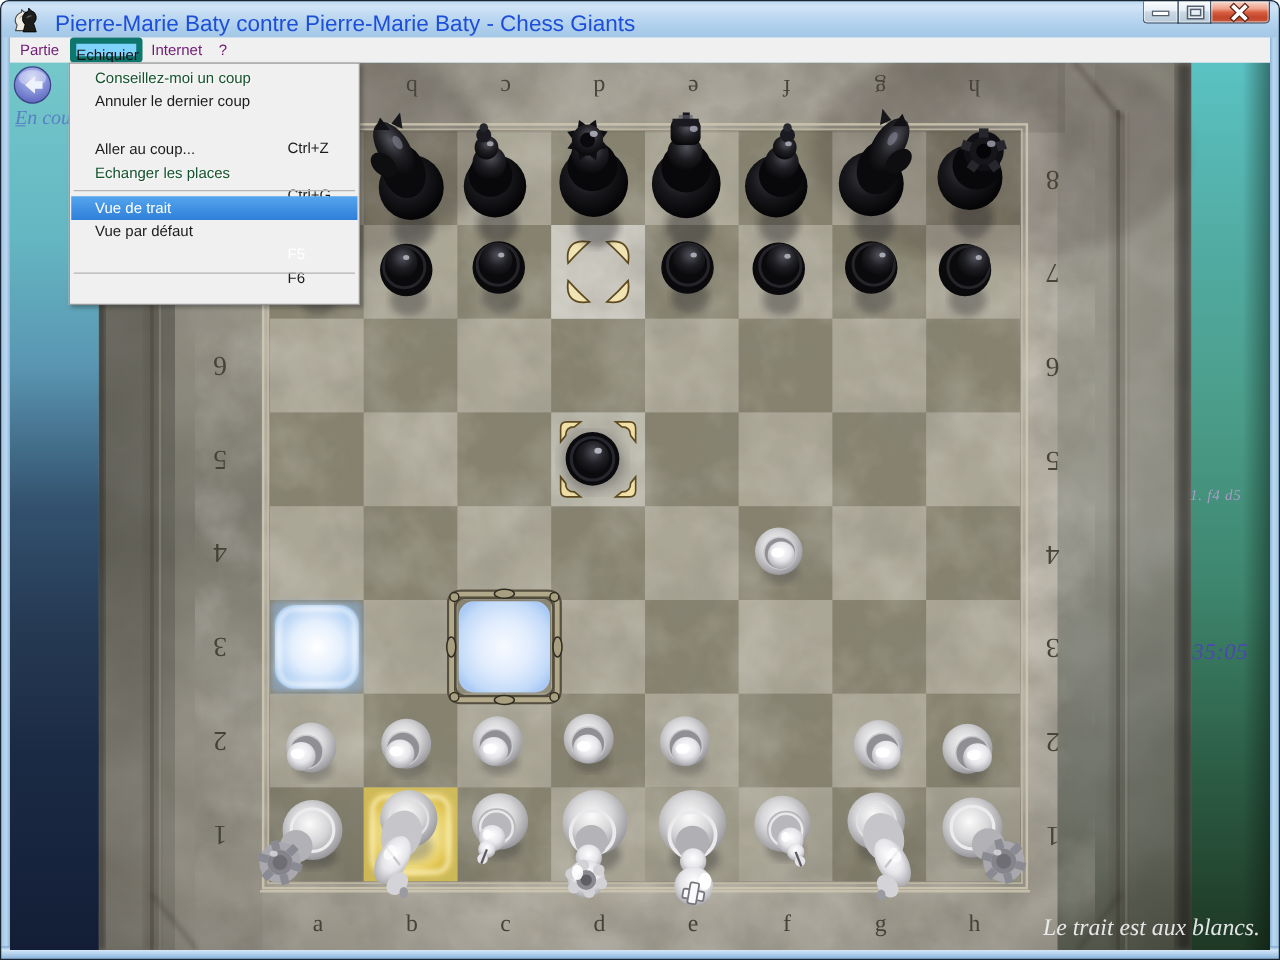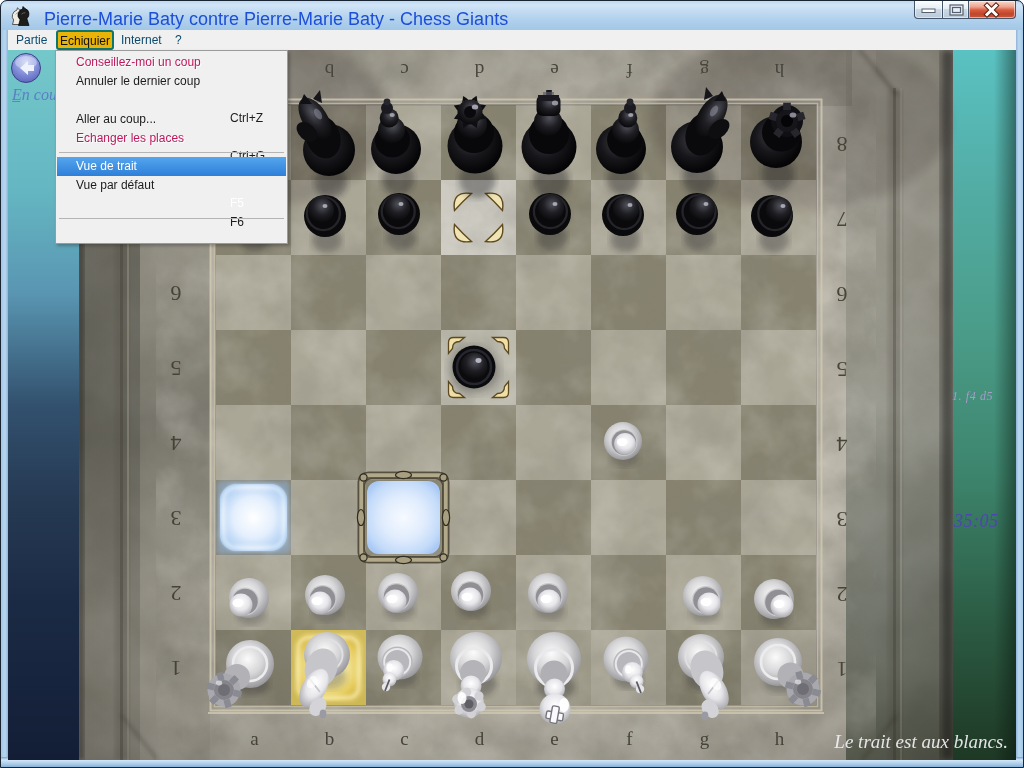--- a/index.html
+++ b/index.html
@@ -22,33 +22,33 @@
   .cap{position:absolute;top:1px;height:18px;box-sizing:border-box;
     border:1px solid #46566a;border-top:none;box-shadow:inset 0 0 0 1px rgba(255,255,255,0.5);}
   #bmin{left:914px;width:29px;border-radius:0 0 0 4px;
     background:linear-gradient(#fbfdfe,#e6eef5 45%,#ccd9e5 50%,#b9c9d8);}
   #bmax{left:942px;width:27px;
     background:linear-gradient(#fbfdfe,#e6eef5 45%,#ccd9e5 50%,#b9c9d8);}
   #bclose{left:968px;width:48px;border-radius:0 0 4px 0;
     background:linear-gradient(#f8d9cd 0%,#eda28c 35%,#d95f41 52%,#c2462a 75%,#c8573c 100%);}
   #menubar{position:absolute;left:8px;top:30px;width:1008px;height:20px;
     background:#f0f0f0;z-index:20;}
-  .mitem{position:absolute;top:0px;height:20px;line-height:20px;font-size:12px;color:#0c4a6e;}
+  .mitem{position:absolute;top:0px;height:20px;line-height:20px;font-size:12px;color:#701a75;}
   #mEch{position:absolute;left:56px;top:30px;width:58px;height:20px;line-height:19px;
-    text-align:center;font-size:12px;color:#111;background:#eab308;
-    border:2px solid #0f766e;border-radius:3px;box-sizing:border-box;z-index:21;}
+    text-align:center;font-size:12px;color:#111;background:#7dd3fc;
+    border:5px solid #0f766e;border-radius:3px;box-sizing:border-box;z-index:21;}
   #client{position:absolute;left:8px;top:50px;z-index:1;}
   #backwrap{position:absolute;left:8px;top:50px;z-index:5;}
   #dd{position:absolute;left:55px;top:50px;width:233px;height:194px;
     background:#f0f0f0;border:1px solid #9b9b9b;box-sizing:border-box;z-index:30;
     box-shadow:2px 2px 3px rgba(40,40,40,0.35);font-size:12px;color:#1c1c1c;}
   .di{position:absolute;left:1px;width:229px;height:19px;line-height:19px;}
   .di .lab{position:absolute;left:19px;top:0;}
   .di .sc{position:absolute;left:173px;top:0;margin-top:37px;}
-  .dis{color:#be185d;text-shadow:1px 1px 0 rgba(255,255,255,0.9);}
+  .dis{color:#14532d;text-shadow:1px 1px 0 rgba(255,255,255,0.9);}
   .dsep{position:absolute;left:3px;width:225px;height:1px;background:#b4b4b4;}
   #hl{background:linear-gradient(#55a5ee,#2e7fd9);color:#fff;}
 </style>
 </head>
 <body>
 <div id="win">
   <div id="titlebar"></div>
   <svg id="icon" style="position:absolute;left:9px;top:5px;z-index:2" width="22" height="22" viewBox="0 0 22 22">
 <g>
 <path d="M 3.5 19.5 l 1.2 -4.5 q -2.2 -2.5 -1.2 -5.5 q 1 -3.5 4.5 -4.5 l 0.4 -2.2 l 1.8 1.7 q 3.6 0.6 4.6 3.8 q 0.9 3 -0.8 5.7 l 1.2 5.5 z" fill="#f0ece2" stroke="#4a4a48" stroke-width="0.9"></path>

